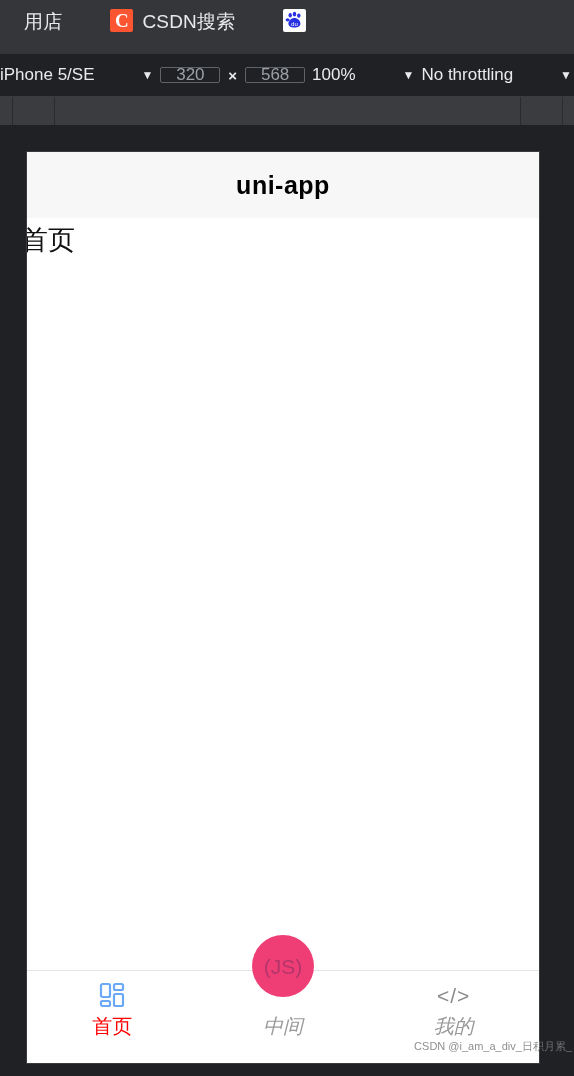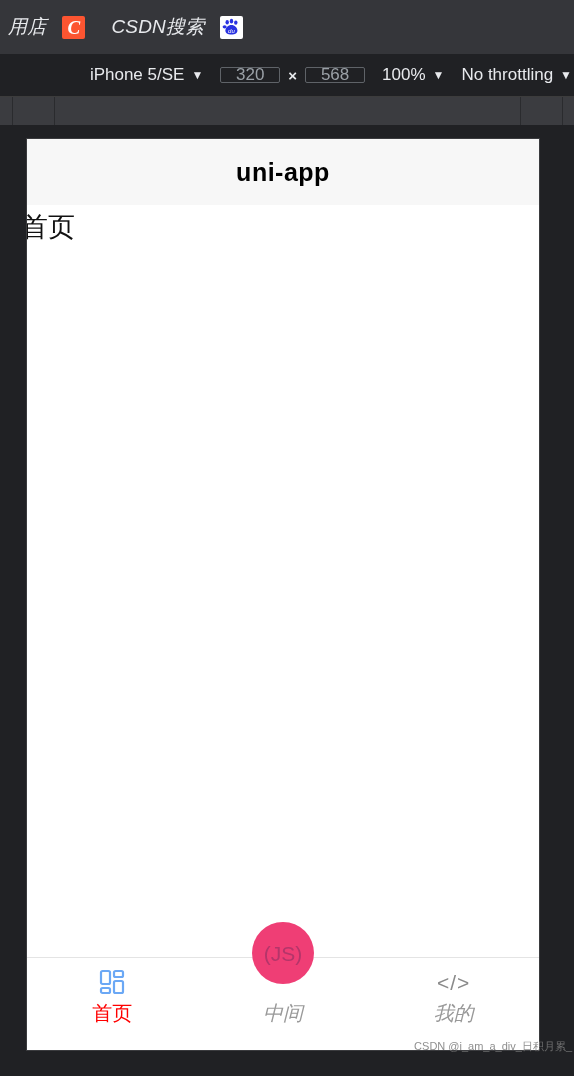--- a/index.html
+++ b/index.html
@@ -22,32 +22,31 @@
     width: 574px;
     height: 54px;
     background: #35363a;
     display: flex;
     align-items: center;
     overflow: hidden;
     white-space: nowrap;
   }
   .bm-item {
     display: flex;
-    align-items: center;
+    align-items: flex-start;
     height: 36px;
-    padding: 0 8px;
+    padding: 0 24px;
     border-radius: 4px;
     flex: 0 0 auto;
-    font-style: italic;
   }
   .bm-label {
     color: #e8eaed;
     font-size: 19px;
     letter-spacing: .2px;
-    margin-left: 26px;
+    margin-left: 9px;
   }
   .bm-item.first .bm-label { margin-left: 0; }
   .bm-icon {
     width: 23px; height: 23px;
     flex: 0 0 auto;
     border-radius: 2px;
     display: flex;
     align-items: center;
     justify-content: center;
     overflow: hidden;
@@ -79,20 +78,21 @@
     padding-right: 2px;
     box-sizing: border-box;
     border-bottom: 1px solid #3c3c3c;
   }
   .dt-group {
     display: flex;
     align-items: center;
     color: #e8eaed;
     font-size: 17px;
     flex: 0 0 auto;
+    gap: 40px;
   }
   .dt-text { color: #e8eaed; }
   .dt-caret {
     margin-left: 7px;
     font-size: 12px;
     color: #e8eaed;
     line-height: 1;
   }
   .dt-sep { width: 17px; }
   .dt-input {
@@ -137,21 +137,21 @@
   .viewport-bg {
     position: absolute;
     left: 0; top: 125px;
     width: 574px;
     height: 951px;
     background: #202124;
   }
   .device-page {
     position: absolute;
     left: 26px;
-    top: 138px;
+    top: 151px;
     width: 514px;
     height: 913px;
     background: #ffffff;
     border: 1px solid #3a3b3e;
     box-sizing: border-box;
     overflow: hidden;
     display: flex;
     flex-direction: column;
   }
 

